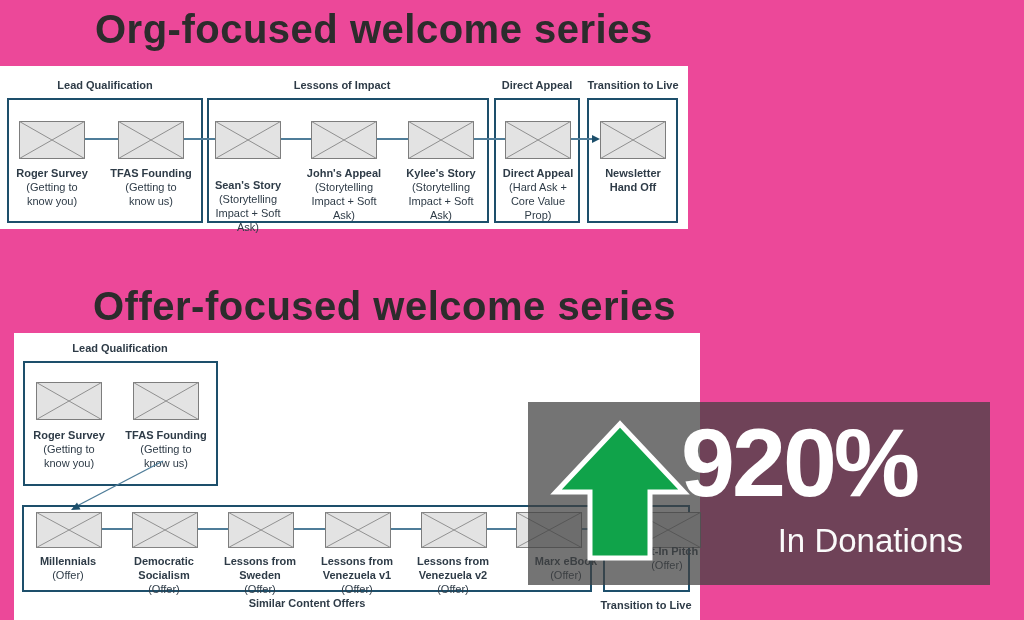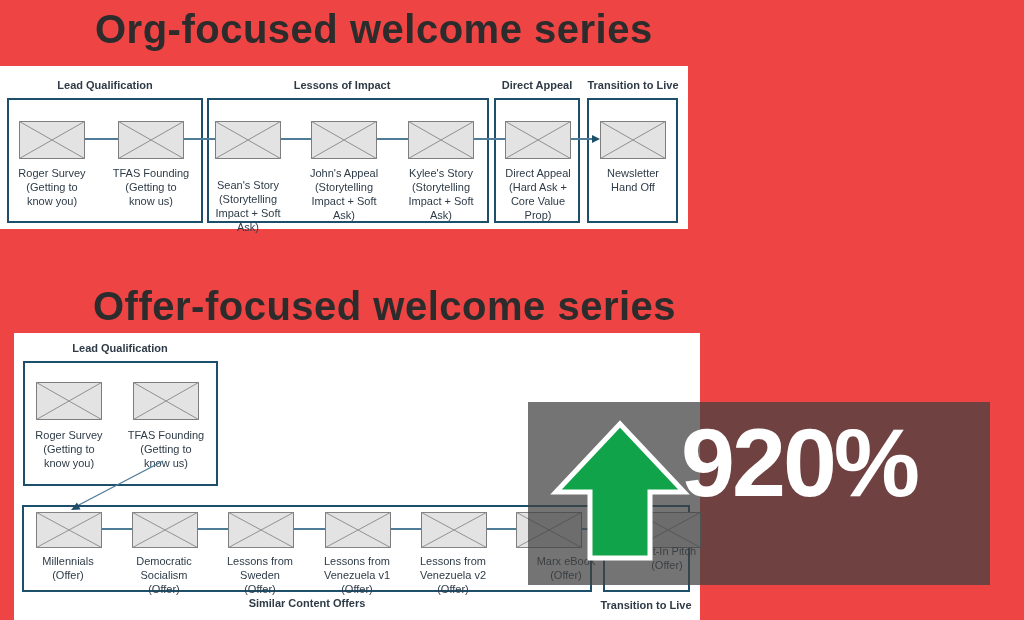--- a/index.html
+++ b/index.html
@@ -1,16 +1,16 @@
 <!DOCTYPE html>
 <html><head>
 <meta charset="utf-8">
 <style>
   html,body{margin:0;padding:0;background:#000;}
-  #stage{position:relative;width:1024px;height:620px;background:#ef4444;overflow:hidden;
+  #stage{position:relative;width:1024px;height:620px;background:#ec4899;overflow:hidden;
          font-family:"Liberation Sans","DejaVu Sans",sans-serif;}
 
   .big-title{position:absolute;color:#2c2c2c;font-size:40px;font-weight:600;
              letter-spacing:0.5px;white-space:nowrap;z-index:2;}
 
   .canvas{position:absolute;background:#ffffff;z-index:1;}
 
   .sec-label{position:absolute;transform:translateX(-50%);font-size:11px;font-weight:bold;
              color:#2e3b47;white-space:nowrap;}
   .box{position:absolute;border:2px solid #1d4f6b;box-sizing:border-box;}
@@ -19,21 +19,21 @@
   .env svg{width:100%;height:100%;display:block;}
   .env rect{fill:#e3e3e3;stroke:#7d7d7d;stroke-width:1;}
   .env path{stroke:#8f8f8f;stroke-width:1;fill:none;}
 
   .conn{position:absolute;height:2px;background:#4f7d99;}
   .arrow-right{position:absolute;width:0;height:0;border-top:4px solid transparent;
                border-bottom:4px solid transparent;border-left:8px solid #1d4f6b;}
 
   .email-label{position:absolute;transform:translateX(-50%);width:98px;text-align:center;
                font-size:11px;line-height:14px;color:#2e3b47;}
-  .email-label .name{display:block;font-weight:normal;white-space:pre-line;}
+  .email-label .name{display:block;font-weight:bold;white-space:pre-line;}
   .email-label .sub{display:block;white-space:pre-line;}
 
   .diag-arrow{position:absolute;left:0;top:0;}
 
   .overlay{position:absolute;left:528px;top:402px;width:462px;height:183px;
            background:rgba(64,64,64,0.73);z-index:5;}
   .growth-arrow{position:absolute;left:550px;top:416px;z-index:6;}
   .stat-value{position:absolute;left:681px;top:420px;z-index:6;color:#ffffff;
               font-size:97px;line-height:86px;font-weight:bold;letter-spacing:-3px;white-space:nowrap;}
   .stat-caption{position:absolute;left:680px;top:522px;width:283px;z-index:6;color:#fafafa;
@@ -275,14 +275,15 @@
     <div class="sec-label" style="left:632px;top:266px">Transition to Live</div>
   </div>
 
   <div class="overlay"></div>
 
   <svg class="growth-arrow" width="140" height="148" viewBox="0 0 140 148">
     <polygon points="70,8 134,76 100,76 100,142 40,142 40,76 6,76" fill="#10a34a" stroke="#ffffff" stroke-width="5" stroke-linejoin="miter"></polygon>
   </svg>
 
   <div class="stat-value">920%</div>
+  <div class="stat-caption">In Donations</div>
 
 </div>
 
 </body></html>

